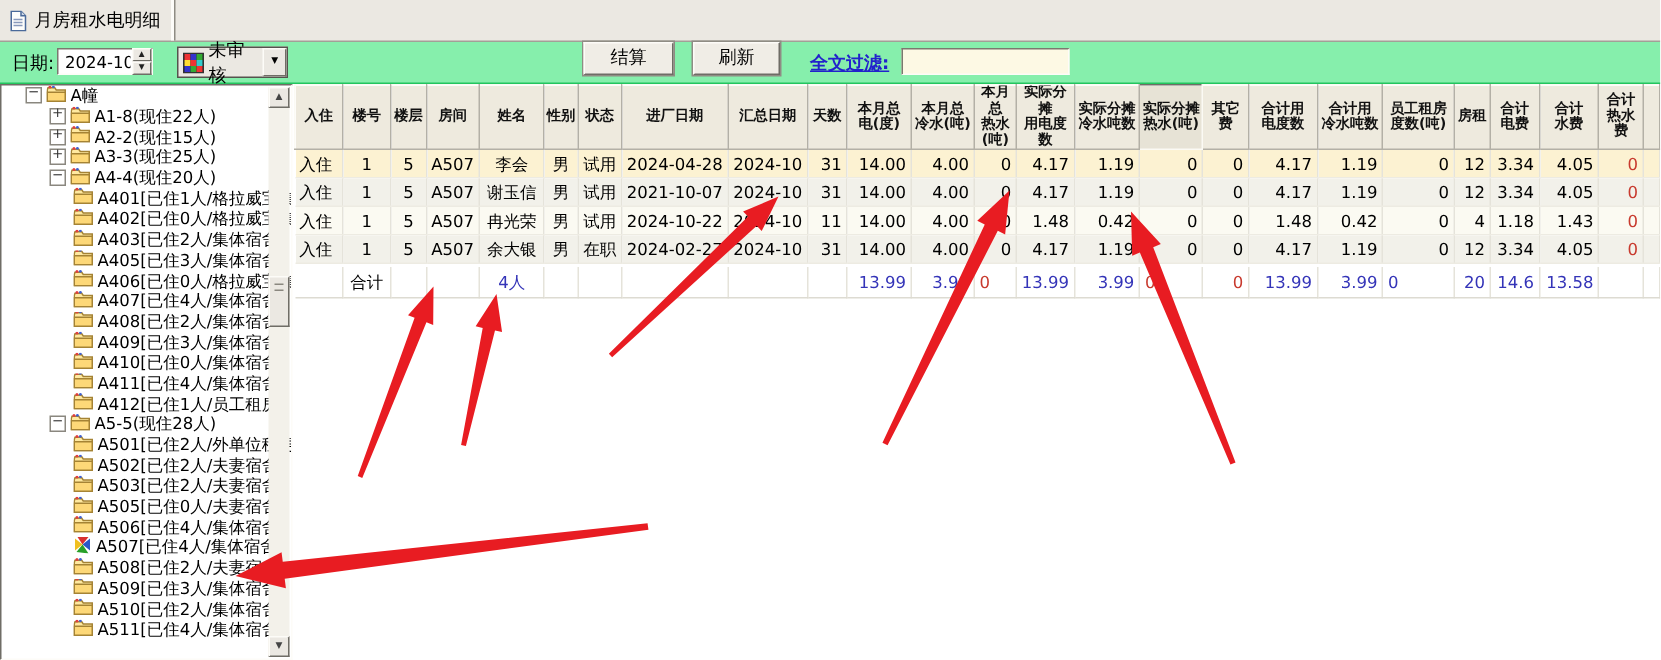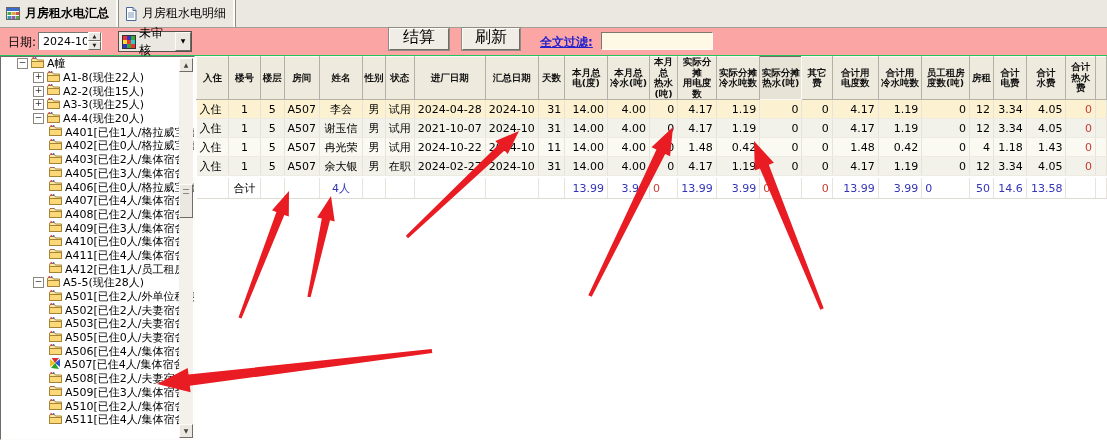--- a/index.html
+++ b/index.html
@@ -7,36 +7,36 @@
         font-family:"DejaVu Sans",sans-serif;font-size:12px;color:#000;}
   
   .tabbar{position:absolute;left:0;top:0;width:1107px;height:27px;background:#ebe8e2;
           border-bottom:1px solid #a39f97;display:flex;align-items:stretch;}
   .tab{display:flex;align-items:center;gap:5px;padding:0 9px 0 6px;
        border-right:1px solid #8f8c84;box-shadow:inset -2px 0 0 #fdfcf9;}
   .tab .lbl{white-space:nowrap;}
   .tab.active .lbl{font-weight:bold;}
   .icon{display:inline-block;line-height:0;}
   
-  .toolbar{position:absolute;left:0;top:28px;width:1107px;height:27px;background:#fca5a5;
+  .toolbar{position:absolute;left:0;top:28px;width:1107px;height:27px;background:#86efac;
            border-bottom:1px solid #22c55e;}
   .tlabel{position:absolute;top:6px;}
   .sunken{border:1px solid;border-color:#7b786f #fdfcf8 #fdfcf8 #7b786f;background:#fff;}
   .datebox{position:absolute;left:38px;top:4px;width:64px;height:18px;font-size:11px;
            padding:1px 14px 1px 4px;box-sizing:border-box;font-family:"DejaVu Sans",sans-serif;}
   .spin{position:absolute;left:88px;top:4px;width:13px;height:18px;display:flex;flex-direction:column;}
   .spin div{flex:1;background:#ebe8e2;border:1px solid;border-color:#fdfcf8 #6f6d66 #6f6d66 #fdfcf8;
             font-size:5px;line-height:7px;text-align:center;color:#222;}
   .combo{position:absolute;left:118px;top:3px;width:74px;height:21px;border:1px solid #55534d;
          background:#ebe8e2;display:flex;align-items:center;gap:3px;padding-left:3px;box-sizing:border-box;}
   .combo .drop{margin-left:auto;width:15px;height:17px;background:#ebe8e2;border:1px solid;
                border-color:#fdfcf8 #6f6d66 #6f6d66 #fdfcf8;font-size:6px;line-height:15px;text-align:center;}
   .btn{position:absolute;top:0;height:20px;background:#f0ede6;border:1px solid;
        border-color:#fdfcf8 #6f6d66 #6f6d66 #fdfcf8;box-shadow:0 0 0 1px #8f8c84;
-       font-size:16px;text-align:center;line-height:18px;font-family:Liberation Mono, monospace;}
+       font-size:12px;text-align:center;line-height:18px;}
   .btn.settle{left:389px;width:58px;}
   .btn.refresh{left:462px;width:56px;}
   .filterlbl{position:absolute;left:540px;top:6px;color:#2222cc;font-weight:bold;text-decoration:underline;}
   .filterbox{position:absolute;left:601px;top:4px;width:112px;height:18px;box-sizing:border-box;
              background:#fdf9e4;font-size:11px;padding:1px 3px;font-family:"DejaVu Sans",sans-serif;}
   
   .tree{position:absolute;left:0;top:56px;width:195px;height:384px;background:#fff;
         border:1px solid;border-color:#6f6d66 #fdfcf8 #fdfcf8 #6f6d66;box-sizing:border-box;overflow:hidden;}
   .titem{display:flex;align-items:center;height:13.7px;white-space:nowrap;font-size:11px;
          overflow:hidden;width:180px;}
@@ -70,35 +70,20 @@
   .red{color:#c83a2e !important;} .blk{color:#000 !important;}
   
   .overlay{position:absolute;left:0;top:0;width:1107px;height:440px;pointer-events:none;z-index:50;}
 </style>
 </head>
 <body>
 
 <div class="root">
 
   <div class="tabbar">
-    <div class="tab active">
-      <span class="icon">
-        <svg width="14" height="13" viewBox="0 0 14 13">
-            <rect x="0.5" y="0.5" width="13" height="12" fill="#fff" stroke="#666"></rect>
-            <rect x="1" y="1" width="12" height="3" fill="#3a6ccc"></rect>
-            <rect x="1.5" y="5" width="3.5" height="3" fill="#44aa55"></rect>
-            <rect x="5.5" y="5" width="3.5" height="3" fill="#ddaa33"></rect>
-            <rect x="9.5" y="5" width="3.5" height="3" fill="#cc5544"></rect>
-            <rect x="1.5" y="9" width="3.5" height="3" fill="#3399aa"></rect>
-            <rect x="5.5" y="9" width="3.5" height="3" fill="#9955bb"></rect>
-            <rect x="9.5" y="9" width="3.5" height="3" fill="#55aa44"></rect>
-          </svg>
-      </span>
-      <span class="lbl">月房租水电汇总</span>
-    </div>
     <div class="tab">
       <span class="icon">
         <svg width="12" height="14" viewBox="0 0 12 14">
             <path d="M1.5 0.5 H8 L11 3.5 V13.5 H1.5 Z" fill="#fdfdfb" stroke="#4a6a9a"></path>
             <path d="M8 0.5 L8 3.5 L11 3.5" fill="#cfd8e6" stroke="#4a6a9a"></path>
             <rect x="3" y="5.5" width="6" height="1" fill="#8899bb"></rect>
             <rect x="3" y="7.5" width="6" height="1" fill="#8899bb"></rect>
             <rect x="3" y="9.5" width="6" height="1" fill="#8899bb"></rect>
           </svg>
       </span>
@@ -594,21 +579,21 @@
             <td class="ar">13.99</td>
             <td class="ar">3.99</td>
             <td class="al red">0</td>
             <td class="ar">13.99</td>
             <td class="ar">3.99</td>
             <td class="al red">0</td>
             <td class="ar red">0</td>
             <td class="ar">13.99</td>
             <td class="ar">3.99</td>
             <td class="al">0</td>
-            <td class="ar">50</td>
+            <td class="ar">20</td>
             <td class="ar">14.6</td>
             <td class="ar">13.58</td>
             <td class="ar"></td>
             <td class="ac"></td>
           </tr>
         </tbody>
     </table>
   </div>
 
   <svg class="overlay" viewBox="0 0 1107 440">

